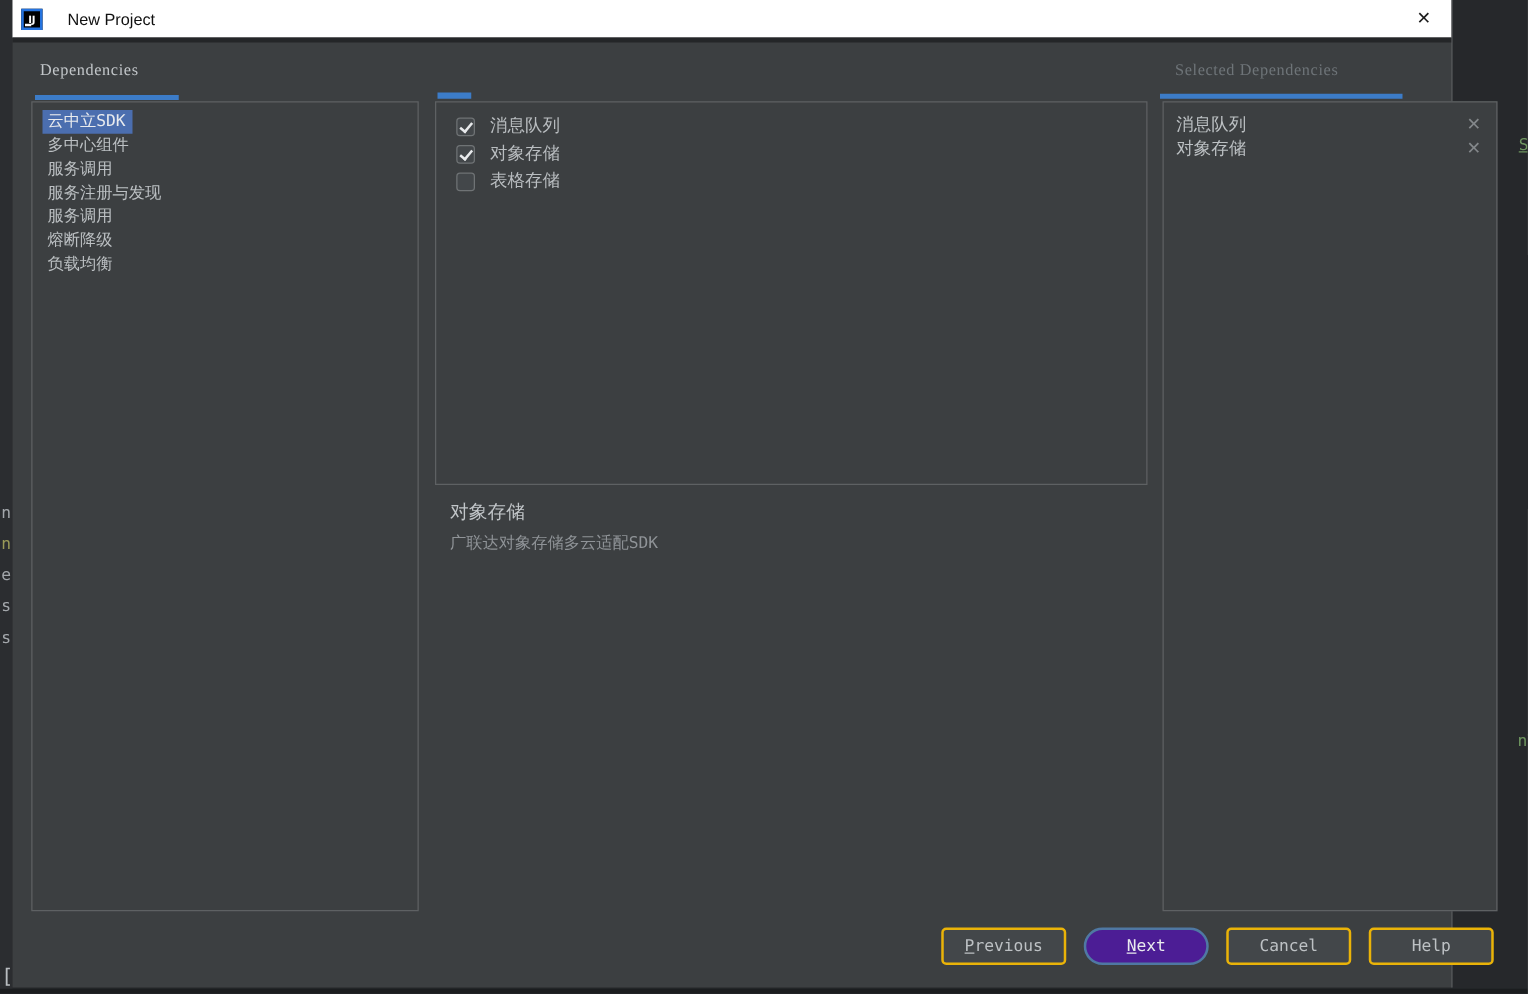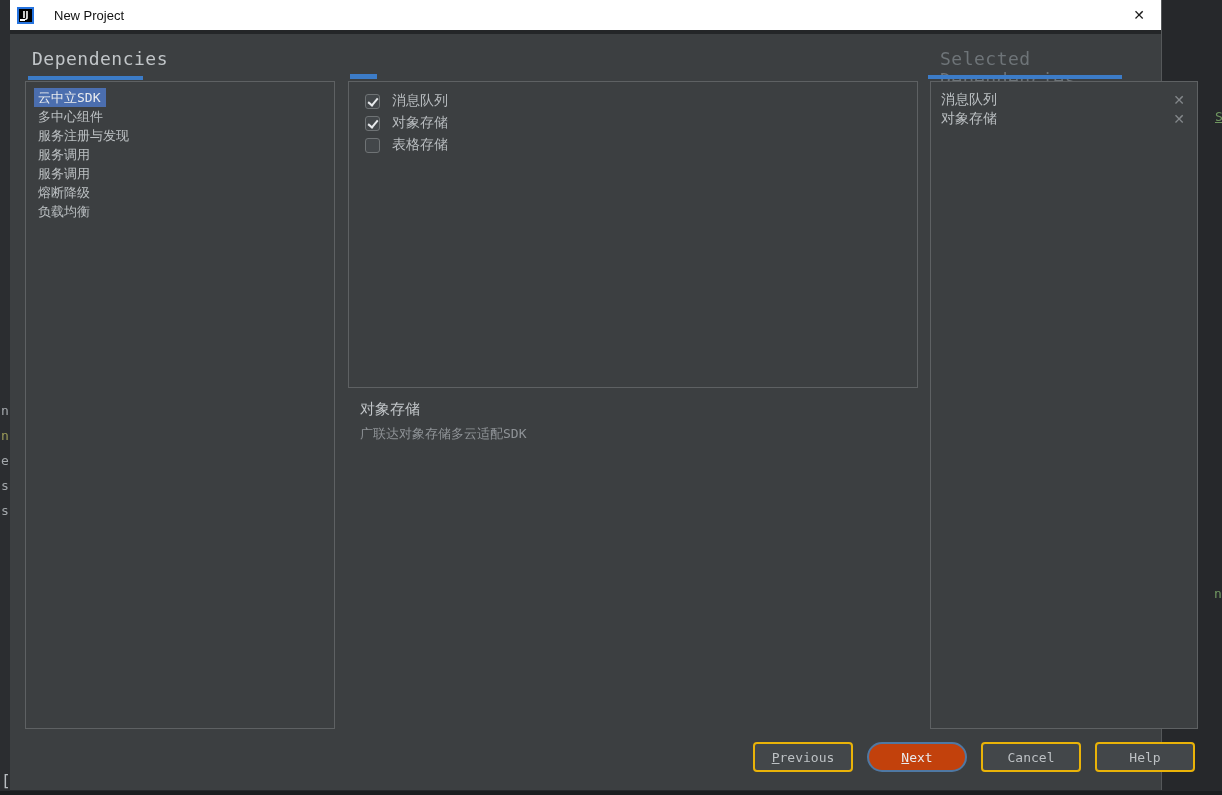--- a/index.html
+++ b/index.html
@@ -39,21 +39,21 @@
   .win-title {
     margin-left:20px; font-family:"Liberation Sans", sans-serif;
     font-size:13px; color:#111111;
   }
   .close-btn {
     position:absolute; right:4px; top:0; width:36px; height:30px;
     display:flex; align-items:center; justify-content:center;
     color:#1A1A1A; font-size:14px; font-family:"DejaVu Sans", sans-serif; cursor:default;
   }
 
-  .section-header { position:absolute; font-size:18px; letter-spacing:0.5px; color:#C2C6C9; }
+  .section-header { position:absolute; font-size:13px; letter-spacing:0.5px; color:#C2C6C9;font-family:Liberation Serif, serif; }
   .section-header.dim { color:#6E7478; }
   .tab-indicator { position:absolute; background:#3C7CC8; }
 
   .panel { position:absolute; border:1px solid #5E6163; background:#3C3F41; }
 
   
   .cat-list { padding-top:6px; }
   .cat-row { height:19px; line-height:19px; padding-left:12px; font-size:13px; color:#BCC0C3; white-space:nowrap; }
   .cat-row .sel {
     display:inline-block; margin-left:-4px; padding:0 6px 0 4px;
@@ -85,21 +85,21 @@
   }
   .remove-x { color:#84888B; font-size:14px; font-family:"DejaVu Sans", sans-serif; cursor:default; }
 
   
   .btn {
     position:absolute; top:742px; width:100px; height:30px;
     background:#43474A; border:2px solid #eab308; border-radius:4px;
     color:#BDC1C4; font-size:13px; font-family:"DejaVu Sans Mono", monospace;
     display:flex; align-items:center; justify-content:center; cursor:default;
   }
-  .btn.primary { background:#c2410c; border-color:#4F78A3; color:#E9EBEE;border-radius:15px; }
+  .btn.primary { background:#4c1d95; border-color:#4F78A3; color:#E9EBEE;border-radius:15px; }
   .u { text-decoration:underline; }
 </style>
 </head>
 <body>
 
 <div class="bg-left-col"></div>
 <span class="bg-edge-char" style="top:403px">n</span>
 <span class="bg-edge-char olive" style="top:428px">n</span>
 <span class="bg-edge-char" style="top:453px">e</span>
 <span class="bg-edge-char" style="top:478px">s</span>
@@ -125,22 +125,22 @@
 
   <div class="tab-indicator" style="left:340px; top:74px; width:27px; height:5px"></div>
 
   <div class="section-header dim" style="left:930px; top:48px">Selected Dependencies</div>
   <div class="tab-indicator" style="left:918px; top:75px; width:194px; height:4px"></div>
 
   <div class="panel" style="left:15px; top:81px; width:310px; height:648px">
     <div class="cat-list">
       <div class="cat-row"><span class="sel">云中立SDK</span></div>
       <div class="cat-row">多中心组件</div>
+      <div class="cat-row">服务调用</div>
       <div class="cat-row">服务注册与发现</div>
-      <div class="cat-row">服务调用</div>
       <div class="cat-row">服务调用</div>
       <div class="cat-row">熔断降级</div>
       <div class="cat-row">负载均衡</div>
     </div>
   </div>
 
   <div class="panel" style="left:338px; top:81px; width:570px; height:307px">
     <div class="opt-row">
       <span class="cb checked"></span>
       <span class="opt-label">消息队列</span>

